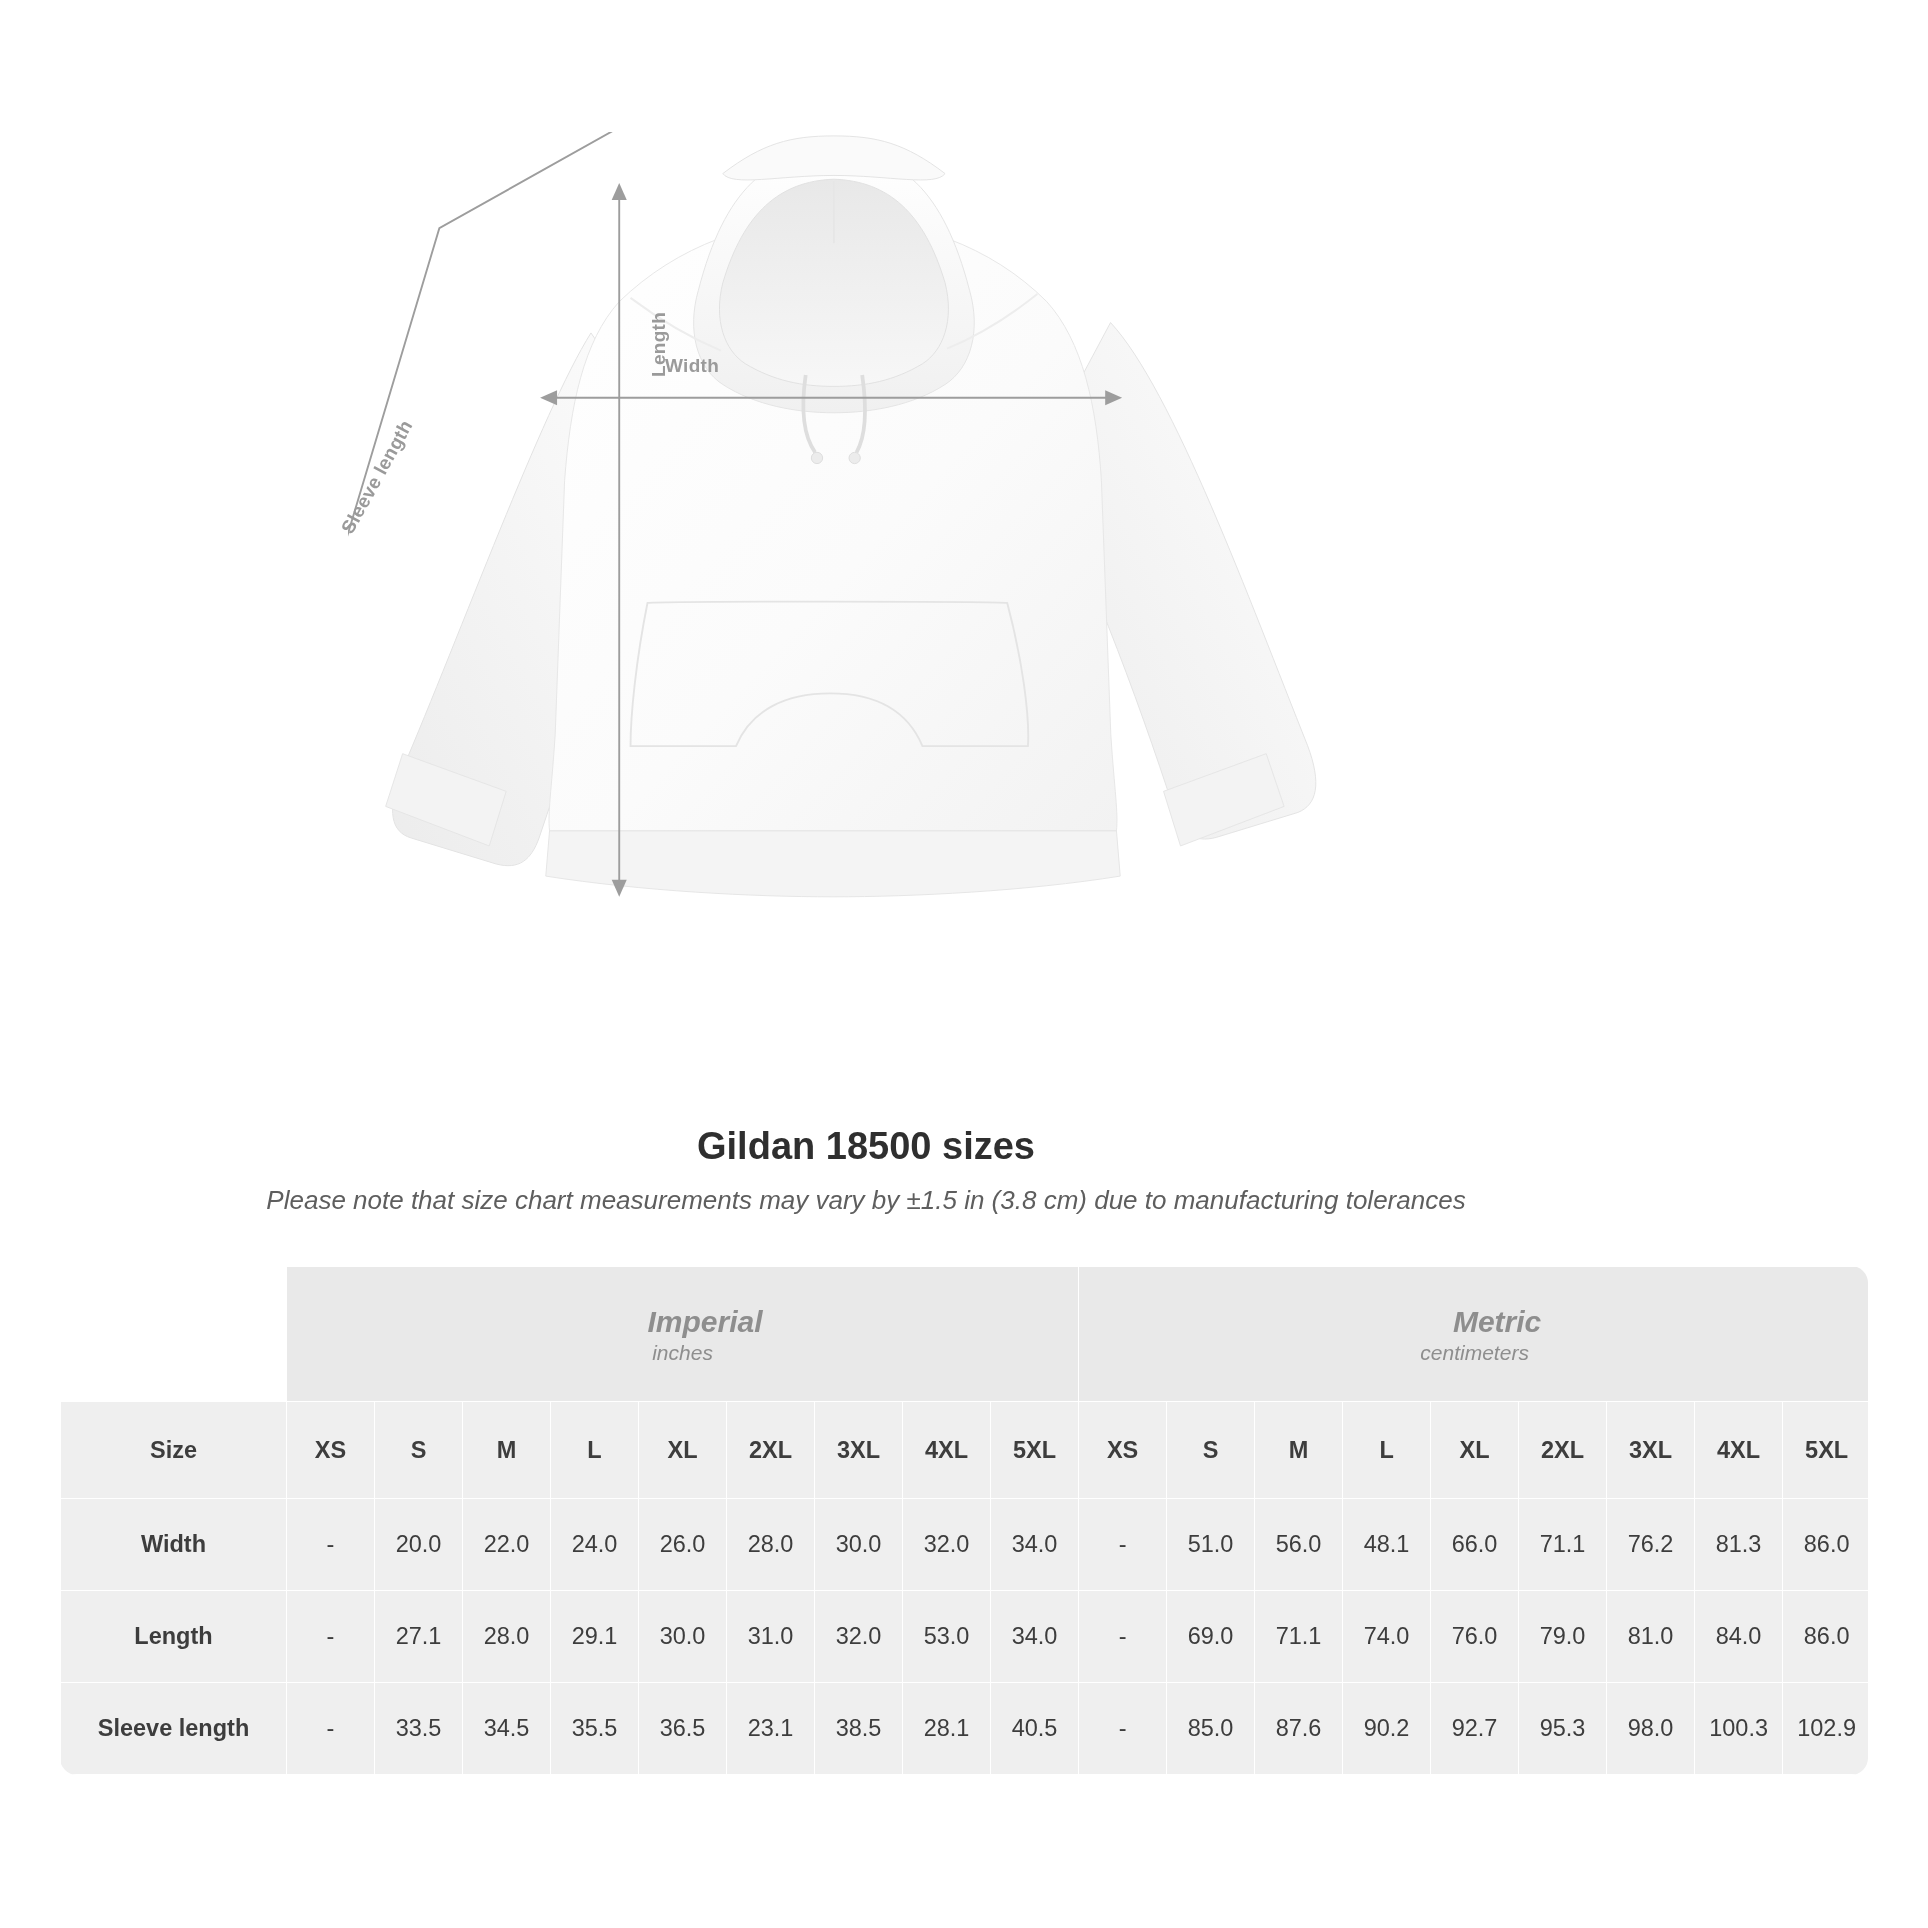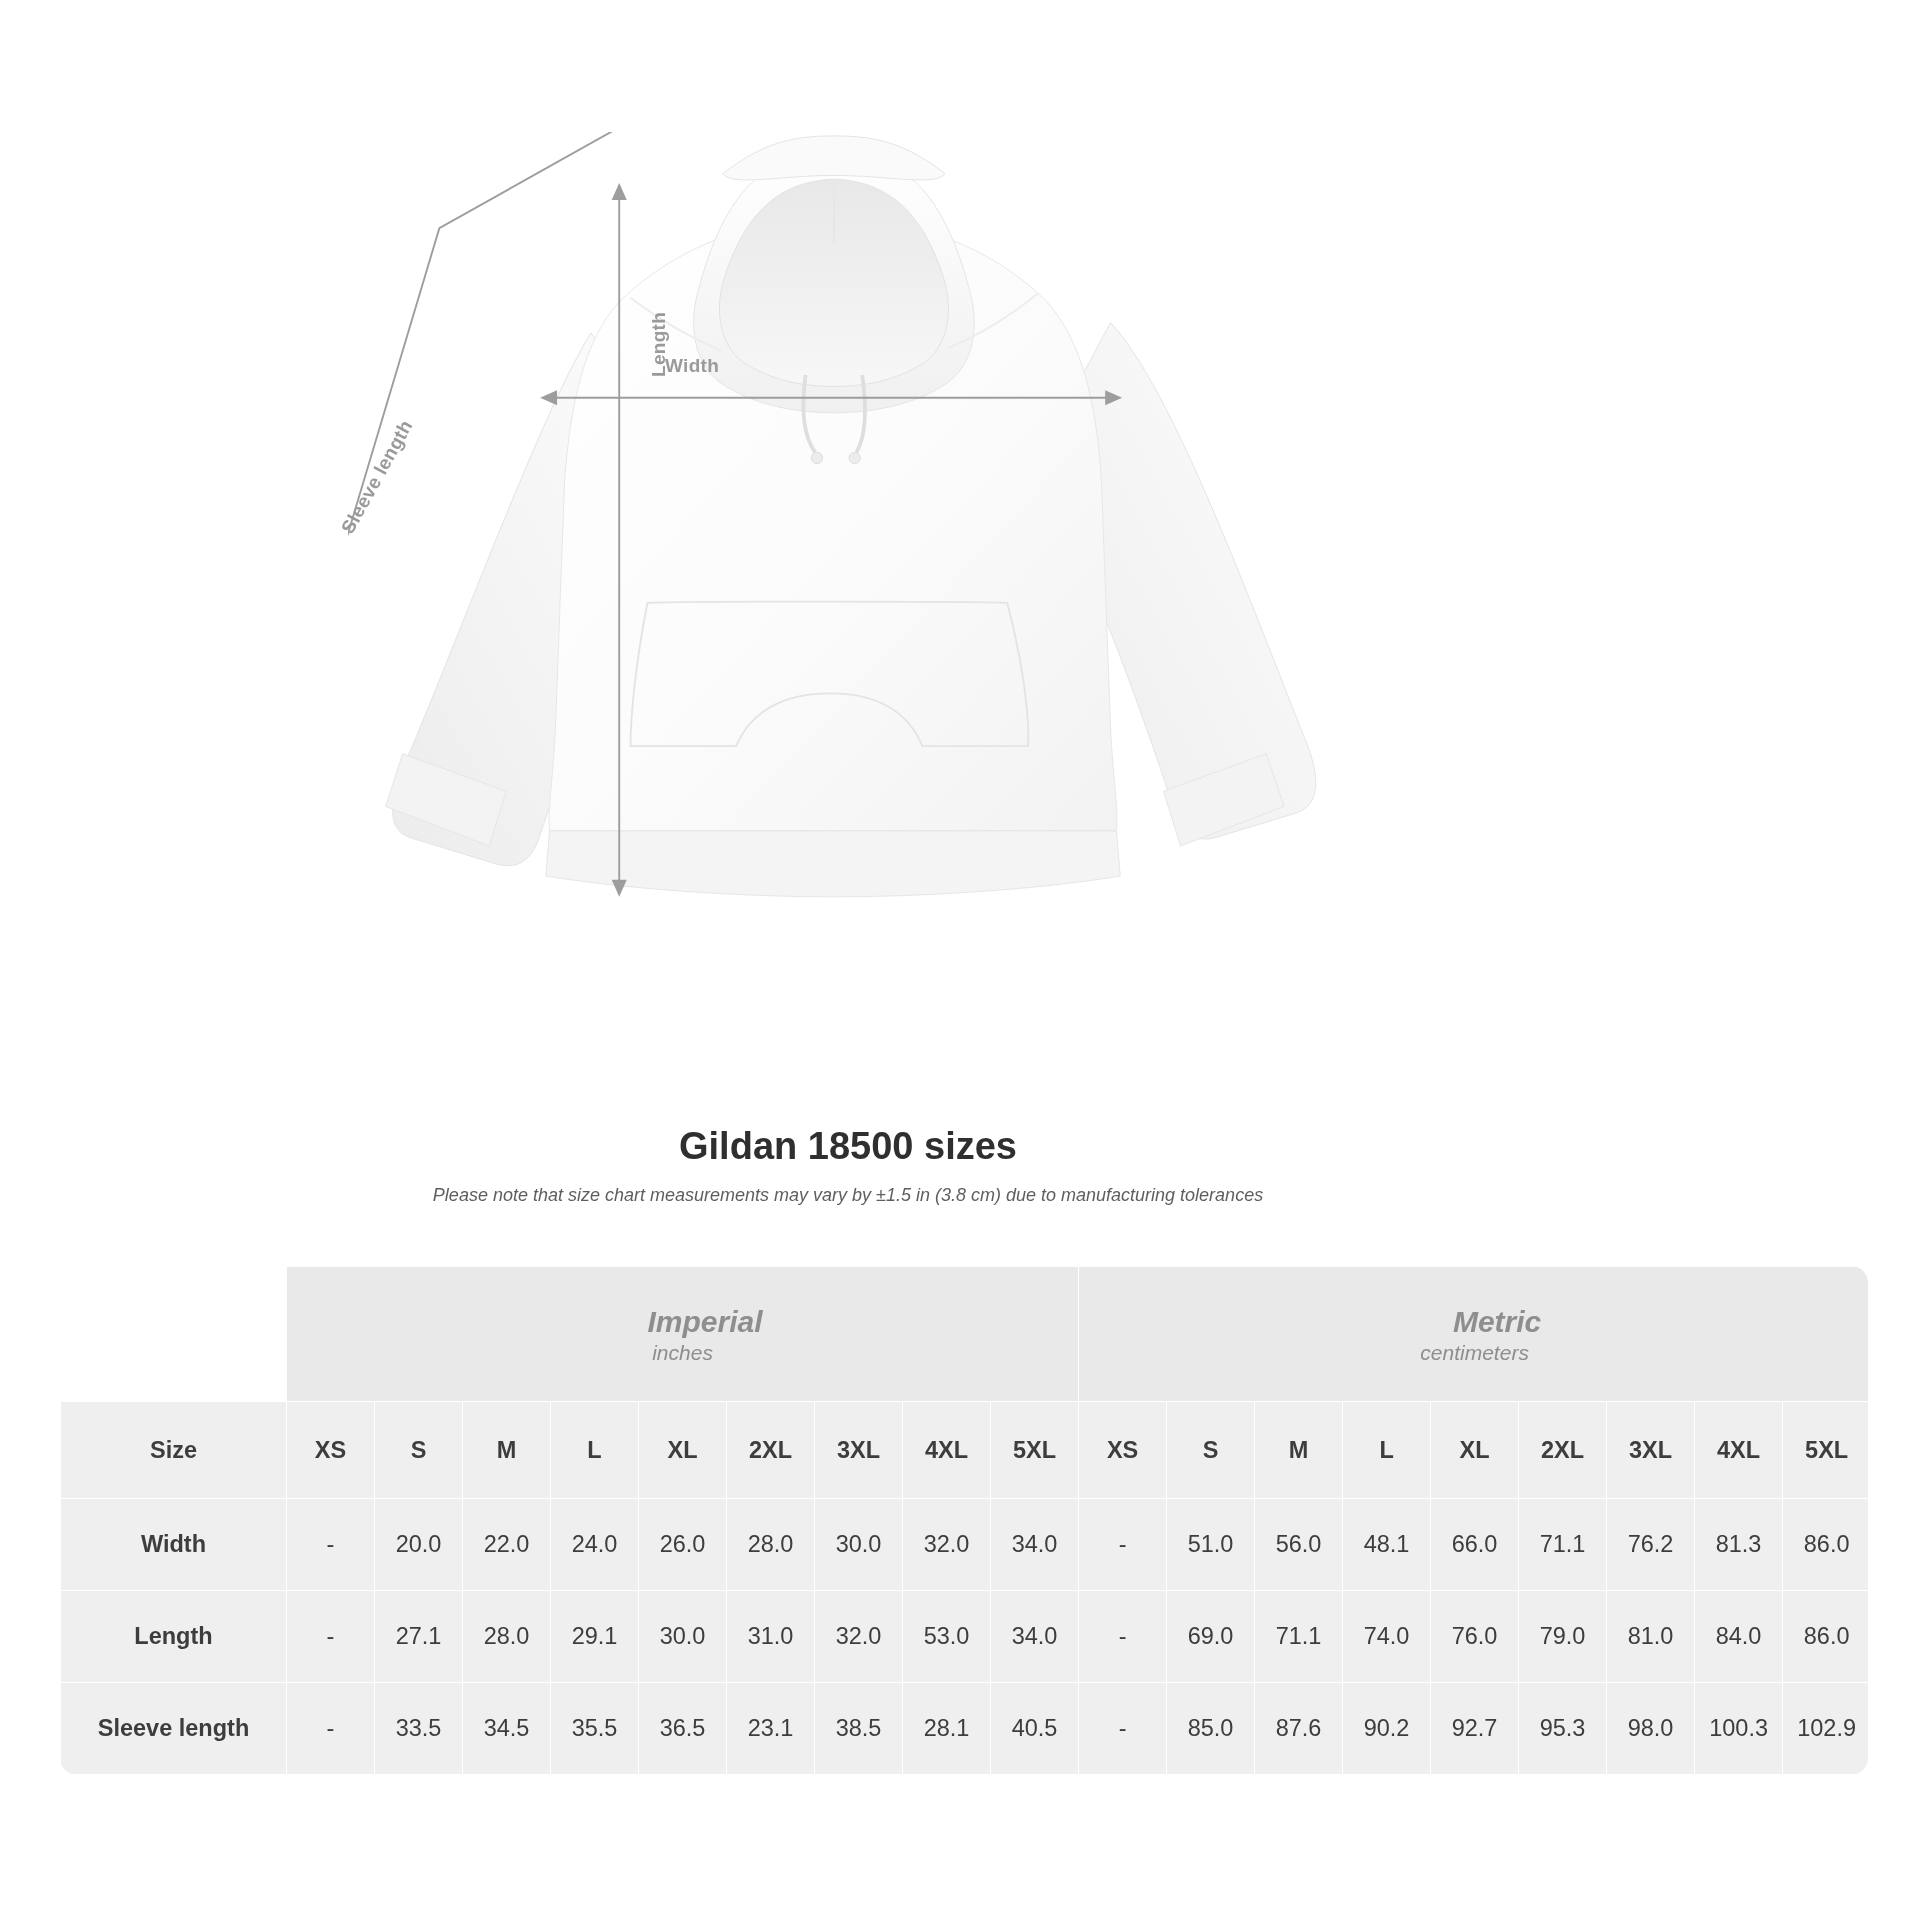--- a/index.html
+++ b/index.html
@@ -52,29 +52,30 @@
     white-space: nowrap;
   }
 
   
   .title-block {
     position: absolute;
     left: 0;
     top: 1125px;
     width: 1696px;
     text-align: center;
+    padding-left: 18px;
   }
   .chart-title {
     font-size: 38px;
     font-weight: bold;
     color: #2f2f2f;
     margin: 0 0 17px 0;
   }
   .chart-note {
-    font-size: 18px;
+    font-size: 26px;
     font-style: italic;
     color: #5e5e5e;
     margin: 0;
   }
 
   
   .table-area {
     position: absolute;
     left: 60px;
     top: 1266px;

